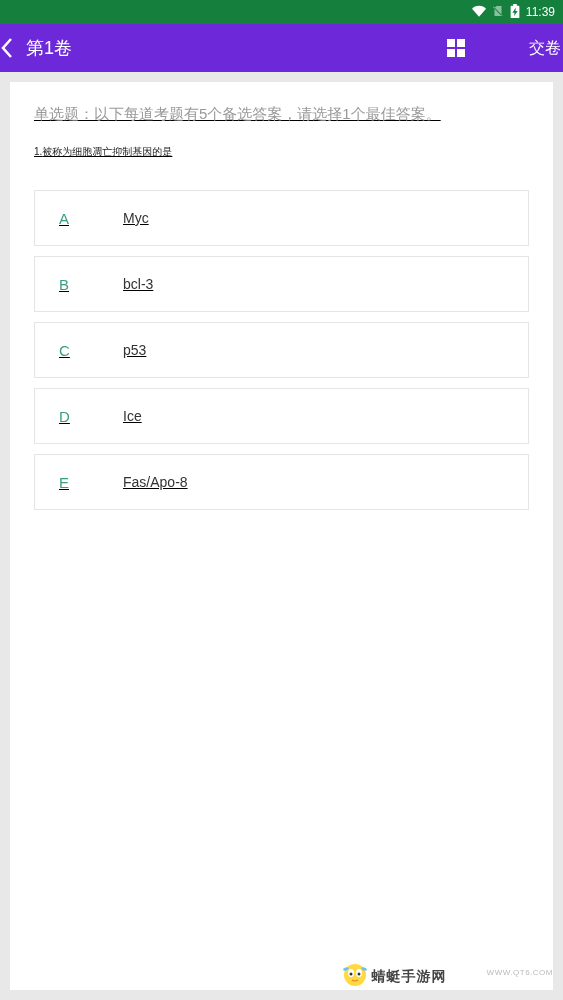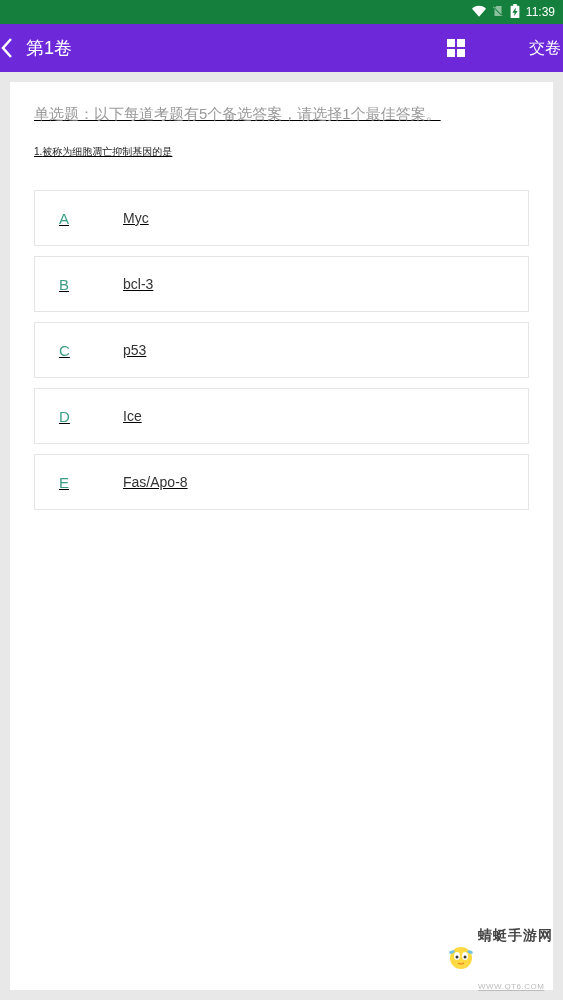--- a/index.html
+++ b/index.html
@@ -136,36 +136,35 @@
       display: flex;
       align-items: center;
       gap: 4px;
     }
     .watermark-logo svg {
       width: 26px;
       height: 26px;
     }
     .watermark-text {
       display: flex;
-      flex-direction: column;
+      flex-direction: row;
       align-items: flex-start;
       line-height: 1.1;
       gap: 40px;
     }
     .watermark-main {
       font-size: 14px;
       font-weight: 600;
       color: #444;
       letter-spacing: 1px;
     }
     .watermark-sub {
       font-size: 8px;
       color: #bbb;
       letter-spacing: 0.5px;
-      text-decoration: underline;
     }
   </style>
 </head>
 <body>
 
 <div class="status-bar">
   <span class="wifi-icon">
     <svg viewBox="0 0 24 24">
         <path d="M12 3C7 3 2.7 5 0 8.3L12 22 24 8.3C21.3 5 17 3 12 3z"></path>
       </svg>

